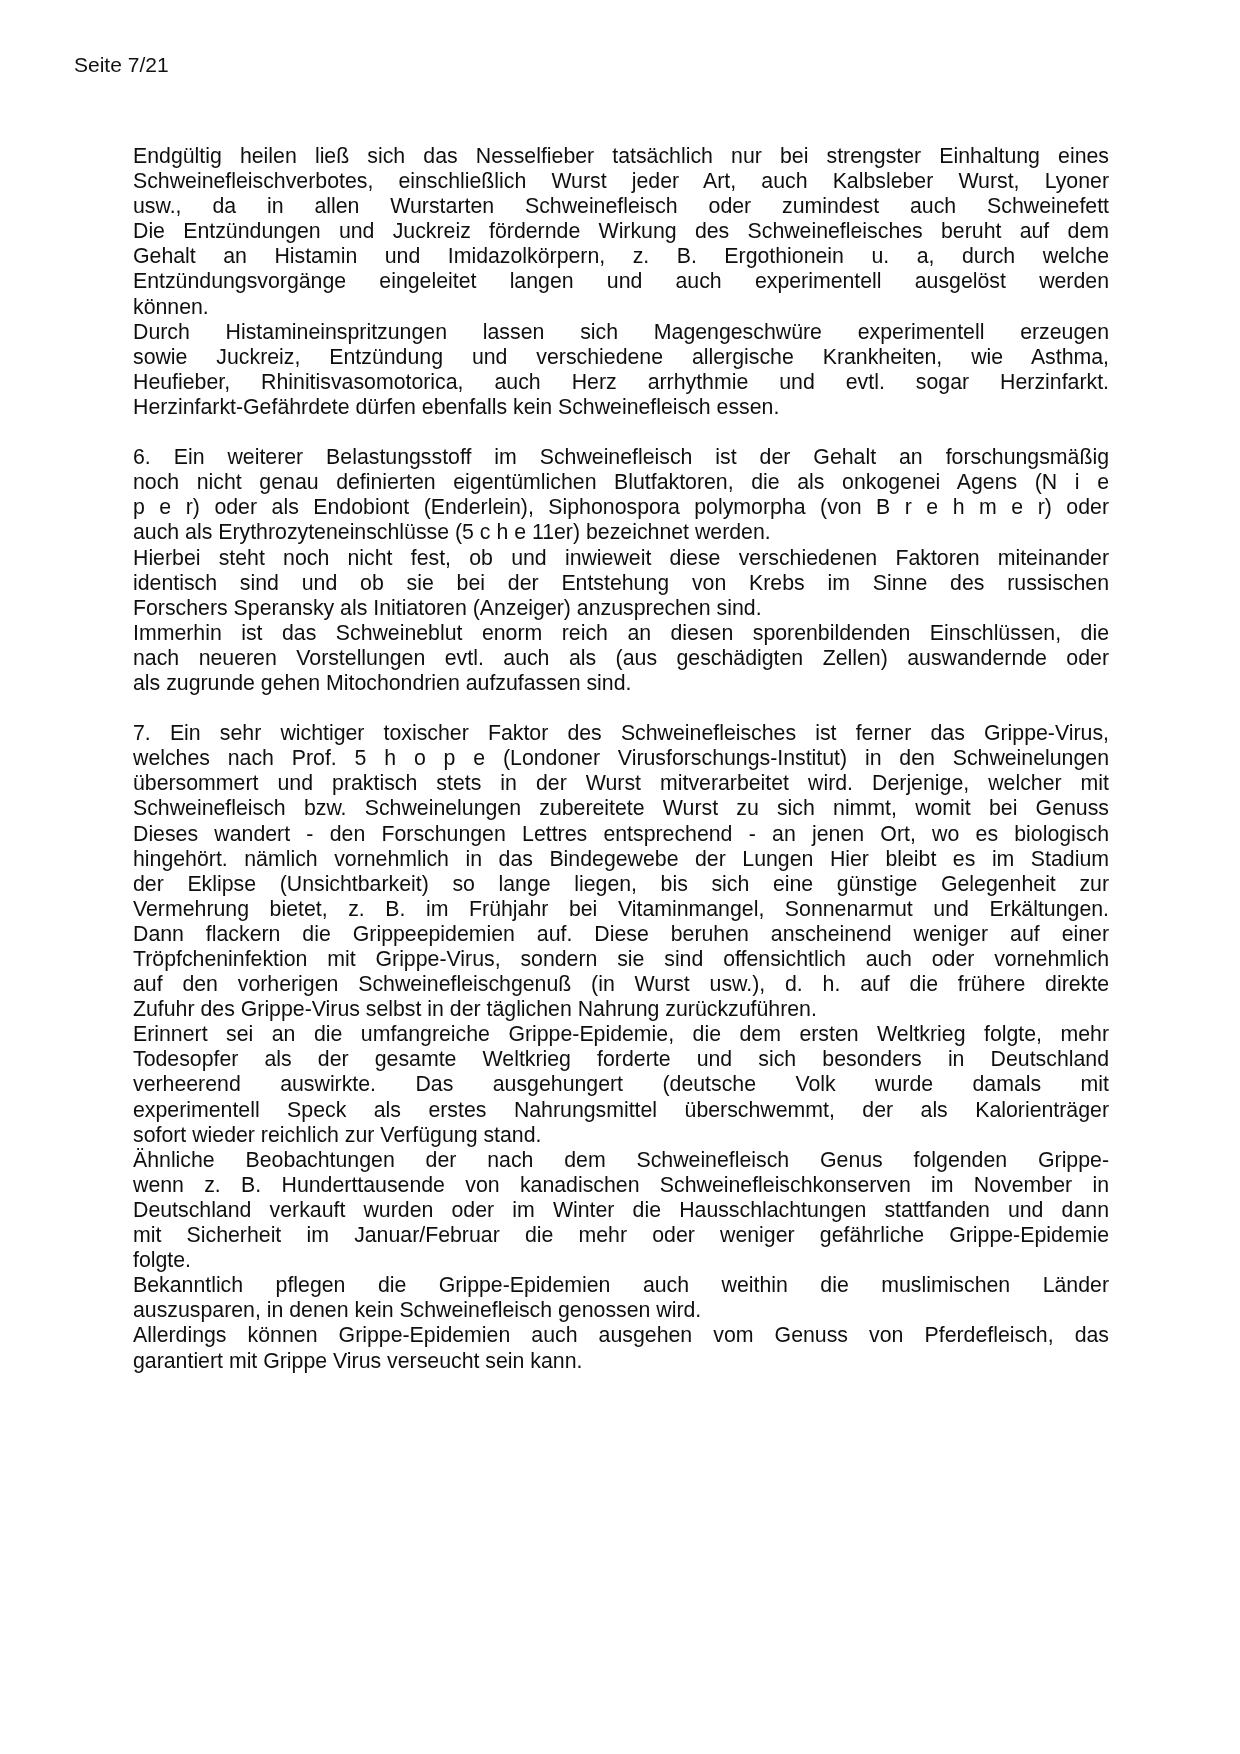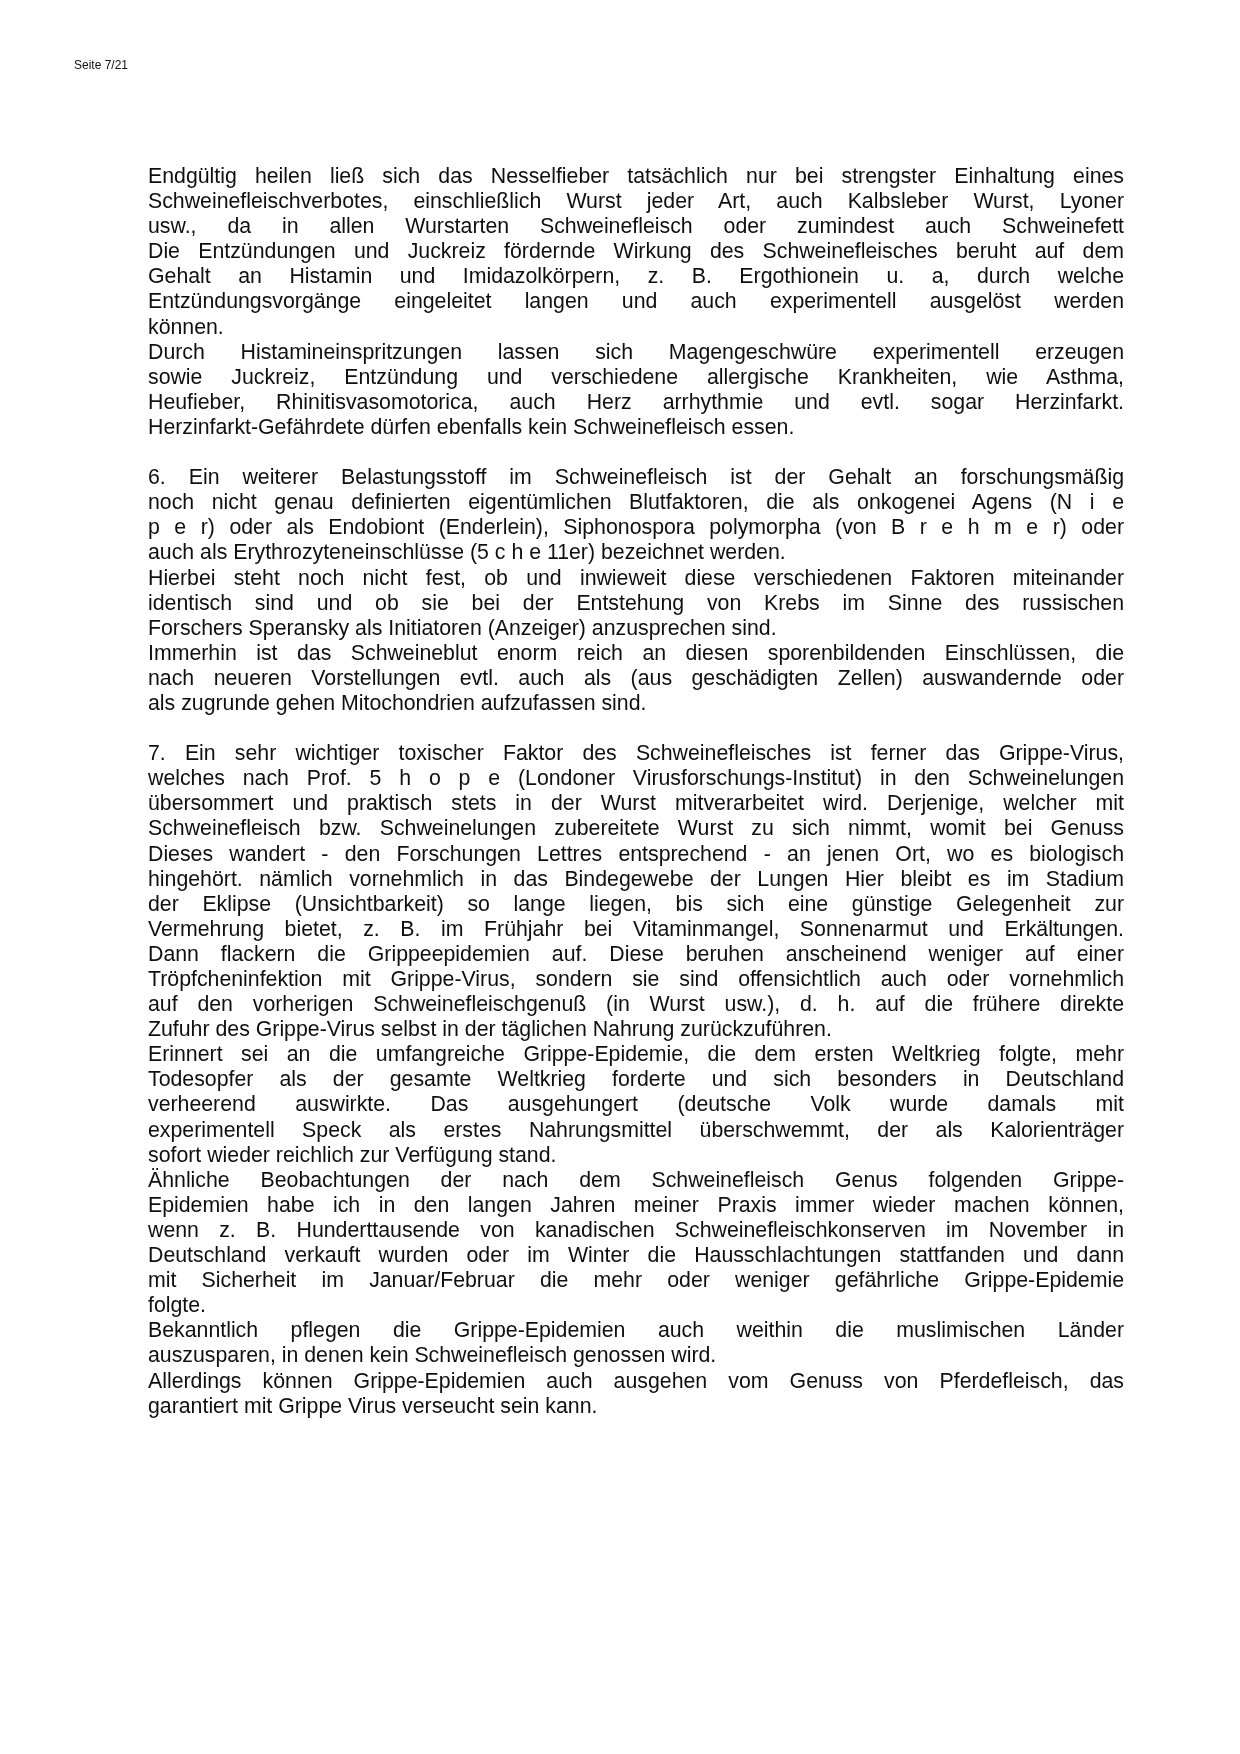--- a/index.html
+++ b/index.html
@@ -12,33 +12,32 @@
       height: 1754px;
       position: relative;
       overflow: hidden;
       font-family: "Liberation Sans", sans-serif;
       color: #111111;
     }
     .page-header {
       position: absolute;
       left: 74px;
       top: 54px;
-      font-size: 12px;
+      font-size: 21px;
       line-height: 22px;
       color: #111111;
     }
     .body-text {
       position: absolute;
-      left: 148px;
+      left: 133px;
       top: 144px;
       width: 976px;
       font-size: 21.3px;
       line-height: 25.1px;
       color: #0f0f0f;
-      margin-top: 20px;
     }
     .line {
       display: block;
       white-space: nowrap;
       text-align: justify;
       text-align-last: justify;
       height: 25.1px;
     }
     .line.last {
       text-align-last: left;
@@ -107,21 +106,20 @@
     </div>
     <div class="paragraph">
       <span class="line">Erinnert sei an die umfangreiche Grippe-Epidemie, die dem ersten Weltkrieg folgte, mehr</span>
       <span class="line">Todesopfer als der gesamte Weltkrieg forderte und sich besonders in Deutschland</span>
       <span class="line">verheerend auswirkte. Das ausgehungert (deutsche Volk wurde damals mit</span>
       <span class="line">experimentell Speck als erstes Nahrungsmittel überschwemmt, der als Kalorienträger</span>
       <span class="line last">sofort wieder reichlich zur Verfügung stand.</span>
     </div>
     <div class="paragraph">
       <span class="line">Ähnliche Beobachtungen der nach dem Schweinefleisch Genus folgenden Grippe-</span>
-      <span class="line">Epidemien habe ich in den langen Jahren meiner Praxis immer wieder machen können,</span>
       <span class="line">wenn z. B. Hunderttausende von kanadischen Schweinefleischkonserven im November in</span>
       <span class="line">Deutschland verkauft wurden oder im Winter die Hausschlachtungen stattfanden und dann</span>
       <span class="line">mit Sicherheit im Januar/Februar die mehr oder weniger gefährliche Grippe-Epidemie</span>
       <span class="line last">folgte.</span>
     </div>
     <div class="paragraph">
       <span class="line">Bekanntlich pflegen die Grippe-Epidemien auch weithin die muslimischen Länder</span>
       <span class="line last">auszusparen, in denen kein Schweinefleisch genossen wird.</span>
     </div>
     <div class="paragraph">

